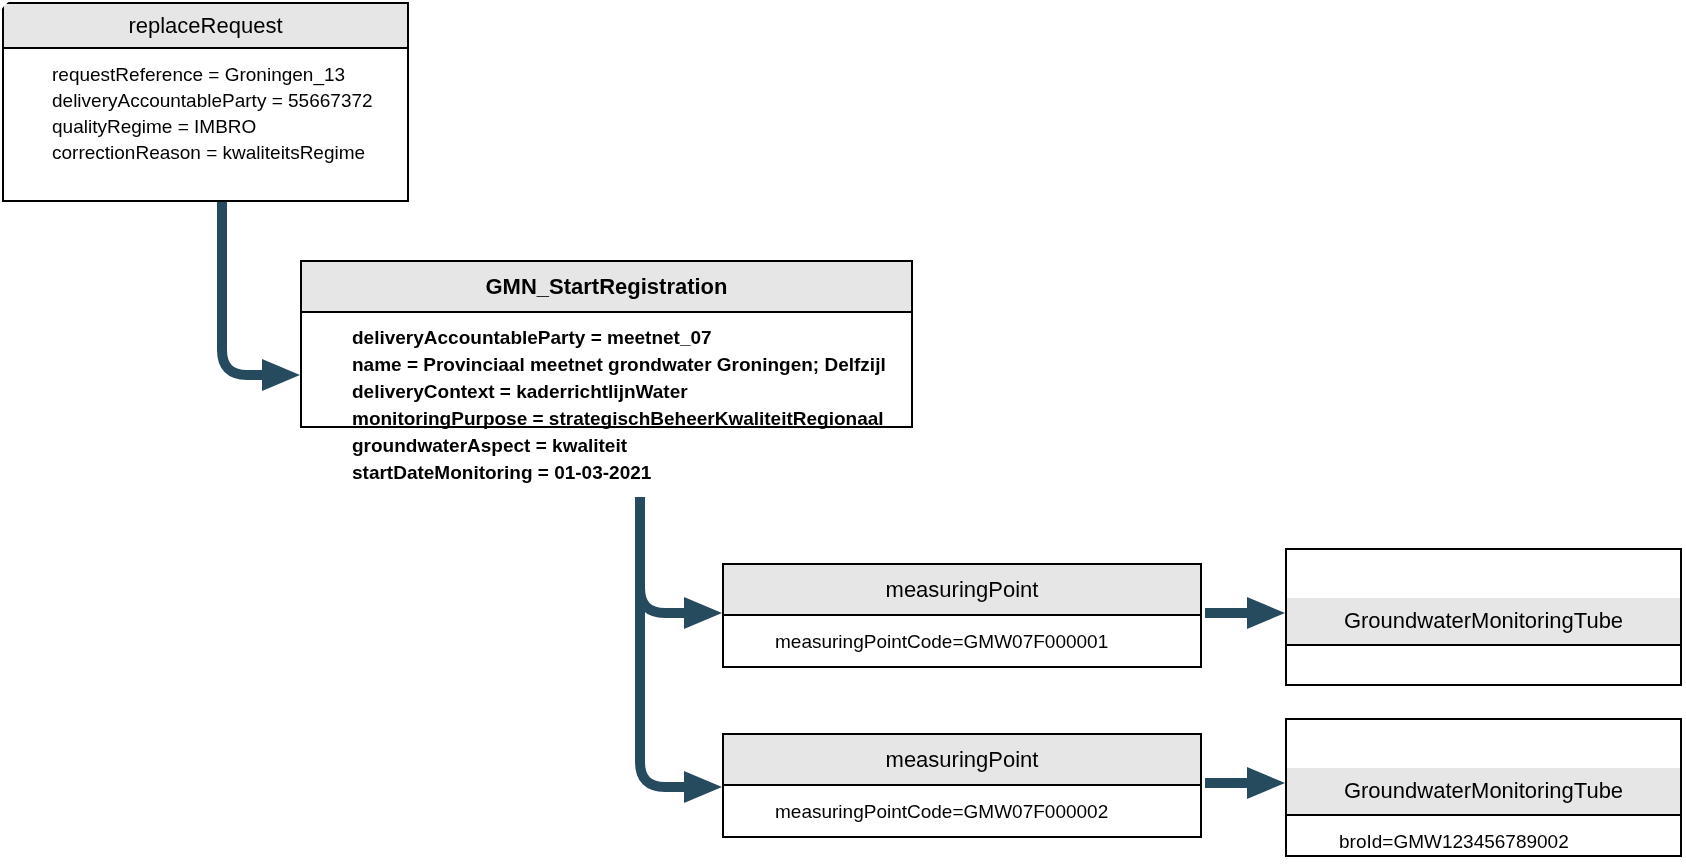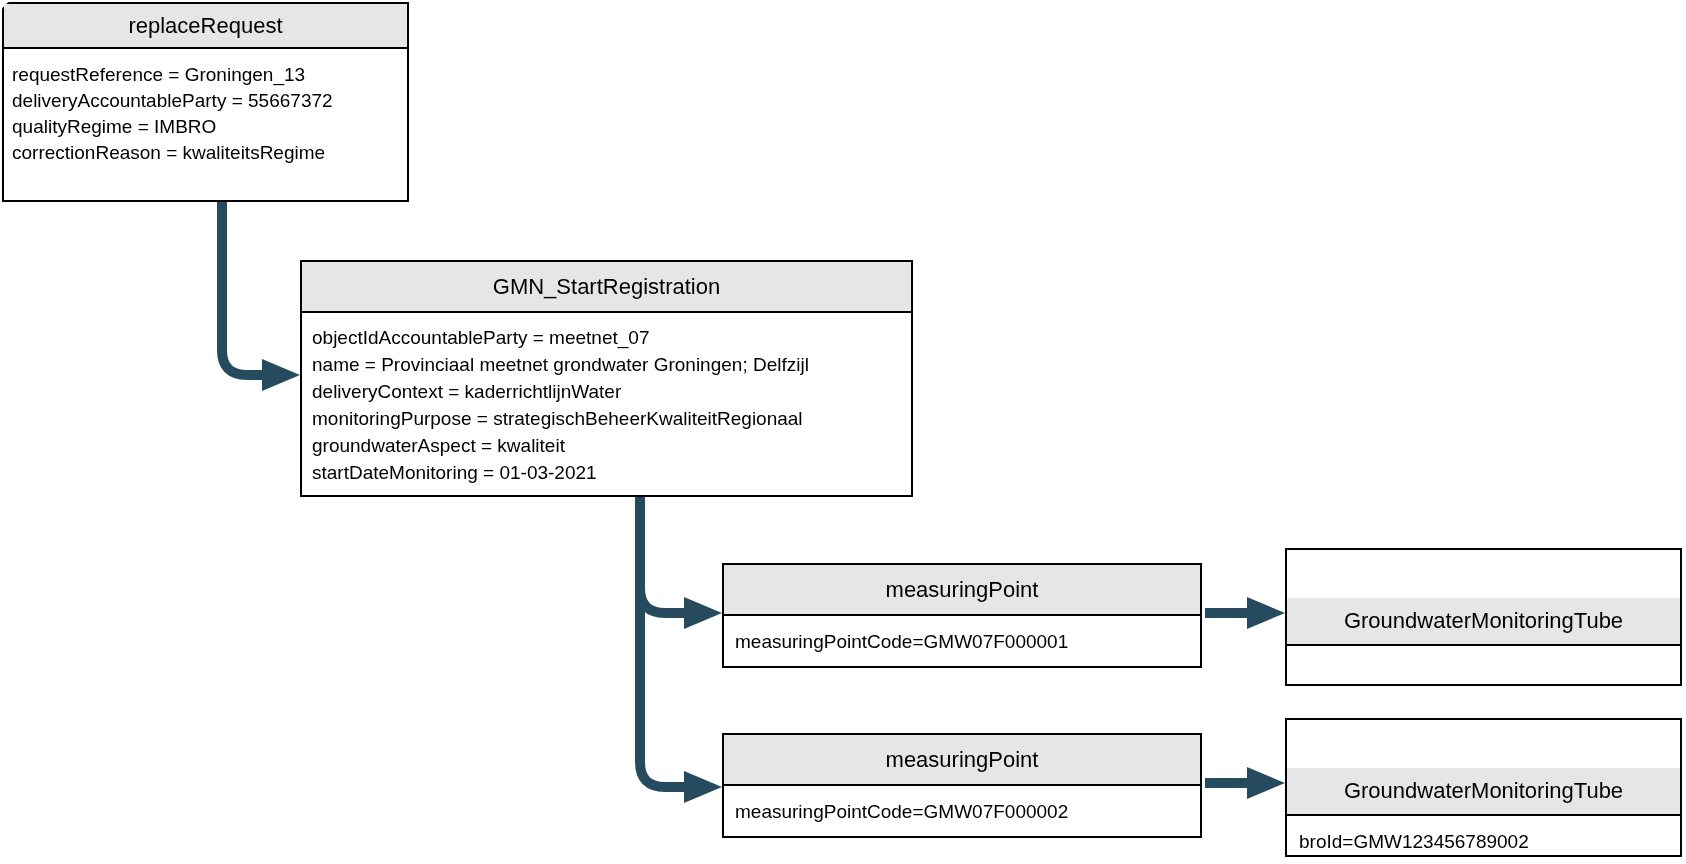--- a/index.html
+++ b/index.html
@@ -46,29 +46,30 @@
     border-bottom: 2px solid var(--node-border);
     font-size: 22px;
     line-height: 1;
     white-space: nowrap;
     overflow: hidden;
   }
   .node-body {
     font-size: 19px;
     white-space: nowrap;
     overflow: hidden;
+    margin-left: 40px;
   }
   .attr-line { display: block; }
 
   
   #node-replace-request        { left: 2px;    top: 2px;   width: 407px; height: 200px; }
   #node-replace-request .node-header { height: 45px; }
   #node-replace-request .node-body   { padding: 13px 6px 0 8px; line-height: 26px; }
 
-  #node-gmn-start-registration { left: 300px;  top: 260px; width: 613px; height: 237px; }
+  #node-gmn-start-registration { left: 300px;  top: 260px; width: 613px; height: 168px; font-weight: bold; }
   #node-gmn-start-registration .node-header { height: 51px; }
   #node-gmn-start-registration .node-body   { padding: 11px 6px 0 10px; line-height: 27px; }
 
   #node-measuring-point-1      { left: 722px;  top: 563px; width: 480px; height: 105px; }
   #node-measuring-point-2      { left: 722px;  top: 733px; width: 480px; height: 105px; }
   #node-measuring-point-1 .node-header,
   #node-measuring-point-2 .node-header { height: 51px; }
   #node-measuring-point-1 .node-body,
   #node-measuring-point-2 .node-body   { padding: 13px 6px 0 11px; line-height: 26px; }
 
@@ -107,21 +108,21 @@
       <span class="attr-line">qualityRegime = IMBRO</span>
       <span class="attr-line">correctionReason = kwaliteitsRegime</span>
     </div>
   </div>
 
   <div class="node" id="node-gmn-start-registration">
     <div class="node-header">
       <span>GMN_StartRegistration</span>
     </div>
     <div class="node-body">
-      <span class="attr-line">objectIdAccountableParty = meetnet_07</span>
+      <span class="attr-line">deliveryAccountableParty = meetnet_07</span>
       <span class="attr-line">name = Provinciaal meetnet grondwater Groningen; Delfzijl</span>
       <span class="attr-line">deliveryContext = kaderrichtlijnWater</span>
       <span class="attr-line">monitoringPurpose = strategischBeheerKwaliteitRegionaal</span>
       <span class="attr-line">groundwaterAspect = kwaliteit</span>
       <span class="attr-line">startDateMonitoring = 01-03-2021</span>
     </div>
   </div>
 
   <div class="node" id="node-measuring-point-1">
     <div class="node-header">

